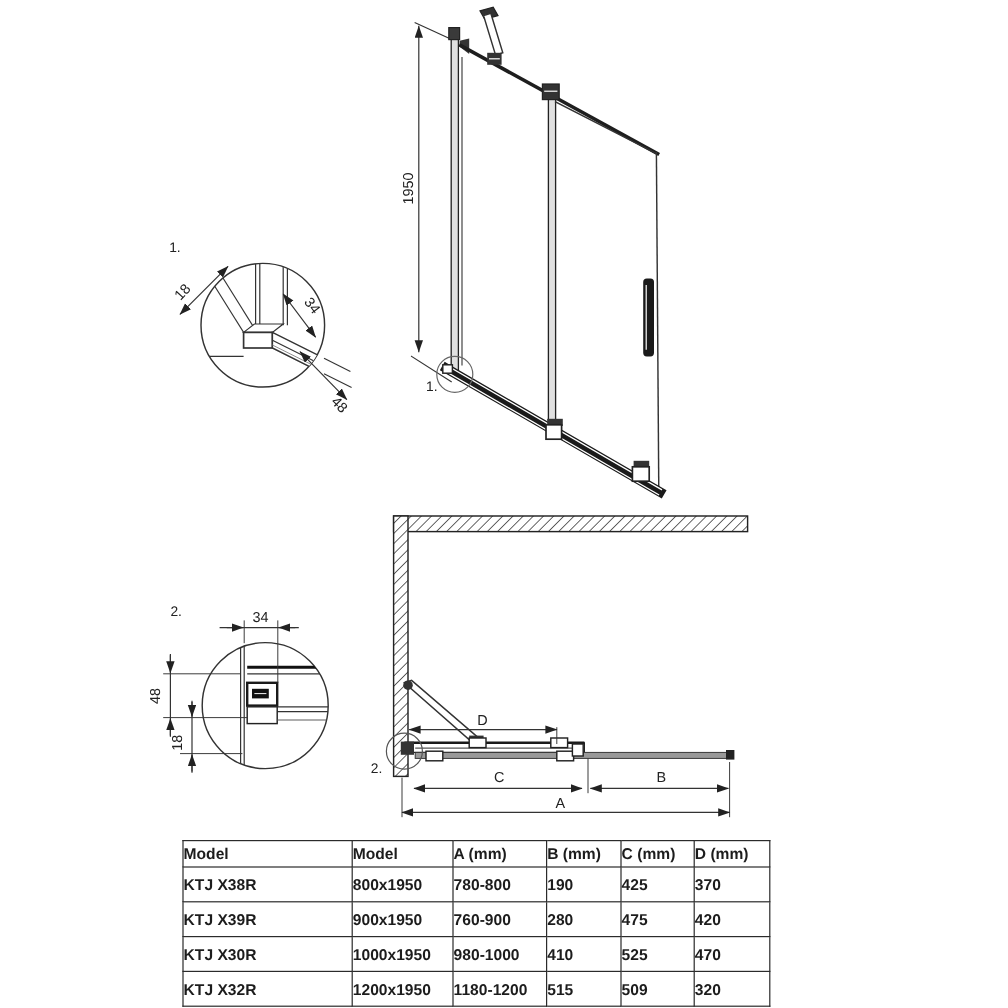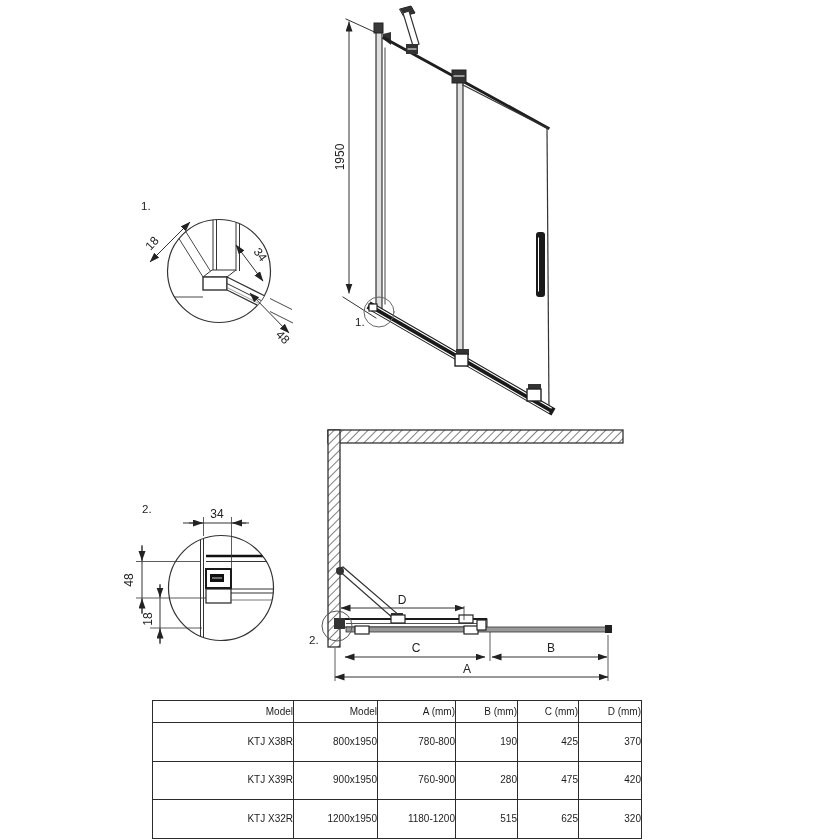--- a/index.html
+++ b/index.html
@@ -4,22 +4,22 @@
 <style>
   html,body{margin:0;padding:0;background:#fff;}
   .canvas{position:relative;width:840px;height:840px;background:#ffffff;overflow:hidden;
           font-family:"Liberation Sans", sans-serif;}
   svg text{font-family:"Liberation Sans", sans-serif;fill:#222;}
   .dim{font-size:12px;}
   .ref{font-size:11.5px;}
   table.spec{position:absolute;left:152px;top:700px;width:489px;height:139px;
              border-collapse:collapse;table-layout:fixed;}
   table.spec th, table.spec td{
-    border:1.6px solid #2b2b2b;font-size:10px;font-weight:400;color:#1c1c1c;
-    text-align:right;vertical-align:middle;padding:0;height:21px;line-height:1;}
+    border:1.6px solid #2b2b2b;font-size:13px;font-weight:700;color:#1c1c1c;
+    text-align:left;vertical-align:middle;padding:0;height:21px;line-height:1;}
 </style>
 </head>
 <body>
 
 <div class="canvas">
 <svg width="840" height="840" viewBox="0 0 840 840">
   <defs>
     <marker id="ah" markerWidth="11" markerHeight="8" refX="9.5" refY="3.5" orient="auto-start-reverse" markerUnits="userSpaceOnUse">
       <path d="M0,0 L10,3.5 L0,7 z" fill="#222"></path>
     </marker>
@@ -214,22 +214,30 @@
     </tr>
     <tr>
       <td>KTJ X39R</td>
       <td>900x1950</td>
       <td>760-900</td>
       <td>280</td>
       <td>475</td>
       <td>420</td>
     </tr>
     <tr>
+      <td>KTJ X30R</td>
+      <td>1000x1950</td>
+      <td>980-1000</td>
+      <td>410</td>
+      <td>525</td>
+      <td>470</td>
+    </tr>
+    <tr>
       <td>KTJ X32R</td>
       <td>1200x1950</td>
       <td>1180-1200</td>
       <td>515</td>
-      <td>625</td>
+      <td>509</td>
       <td>320</td>
     </tr>
   </tbody>
 </table>
 </div>
 
 </body></html>

